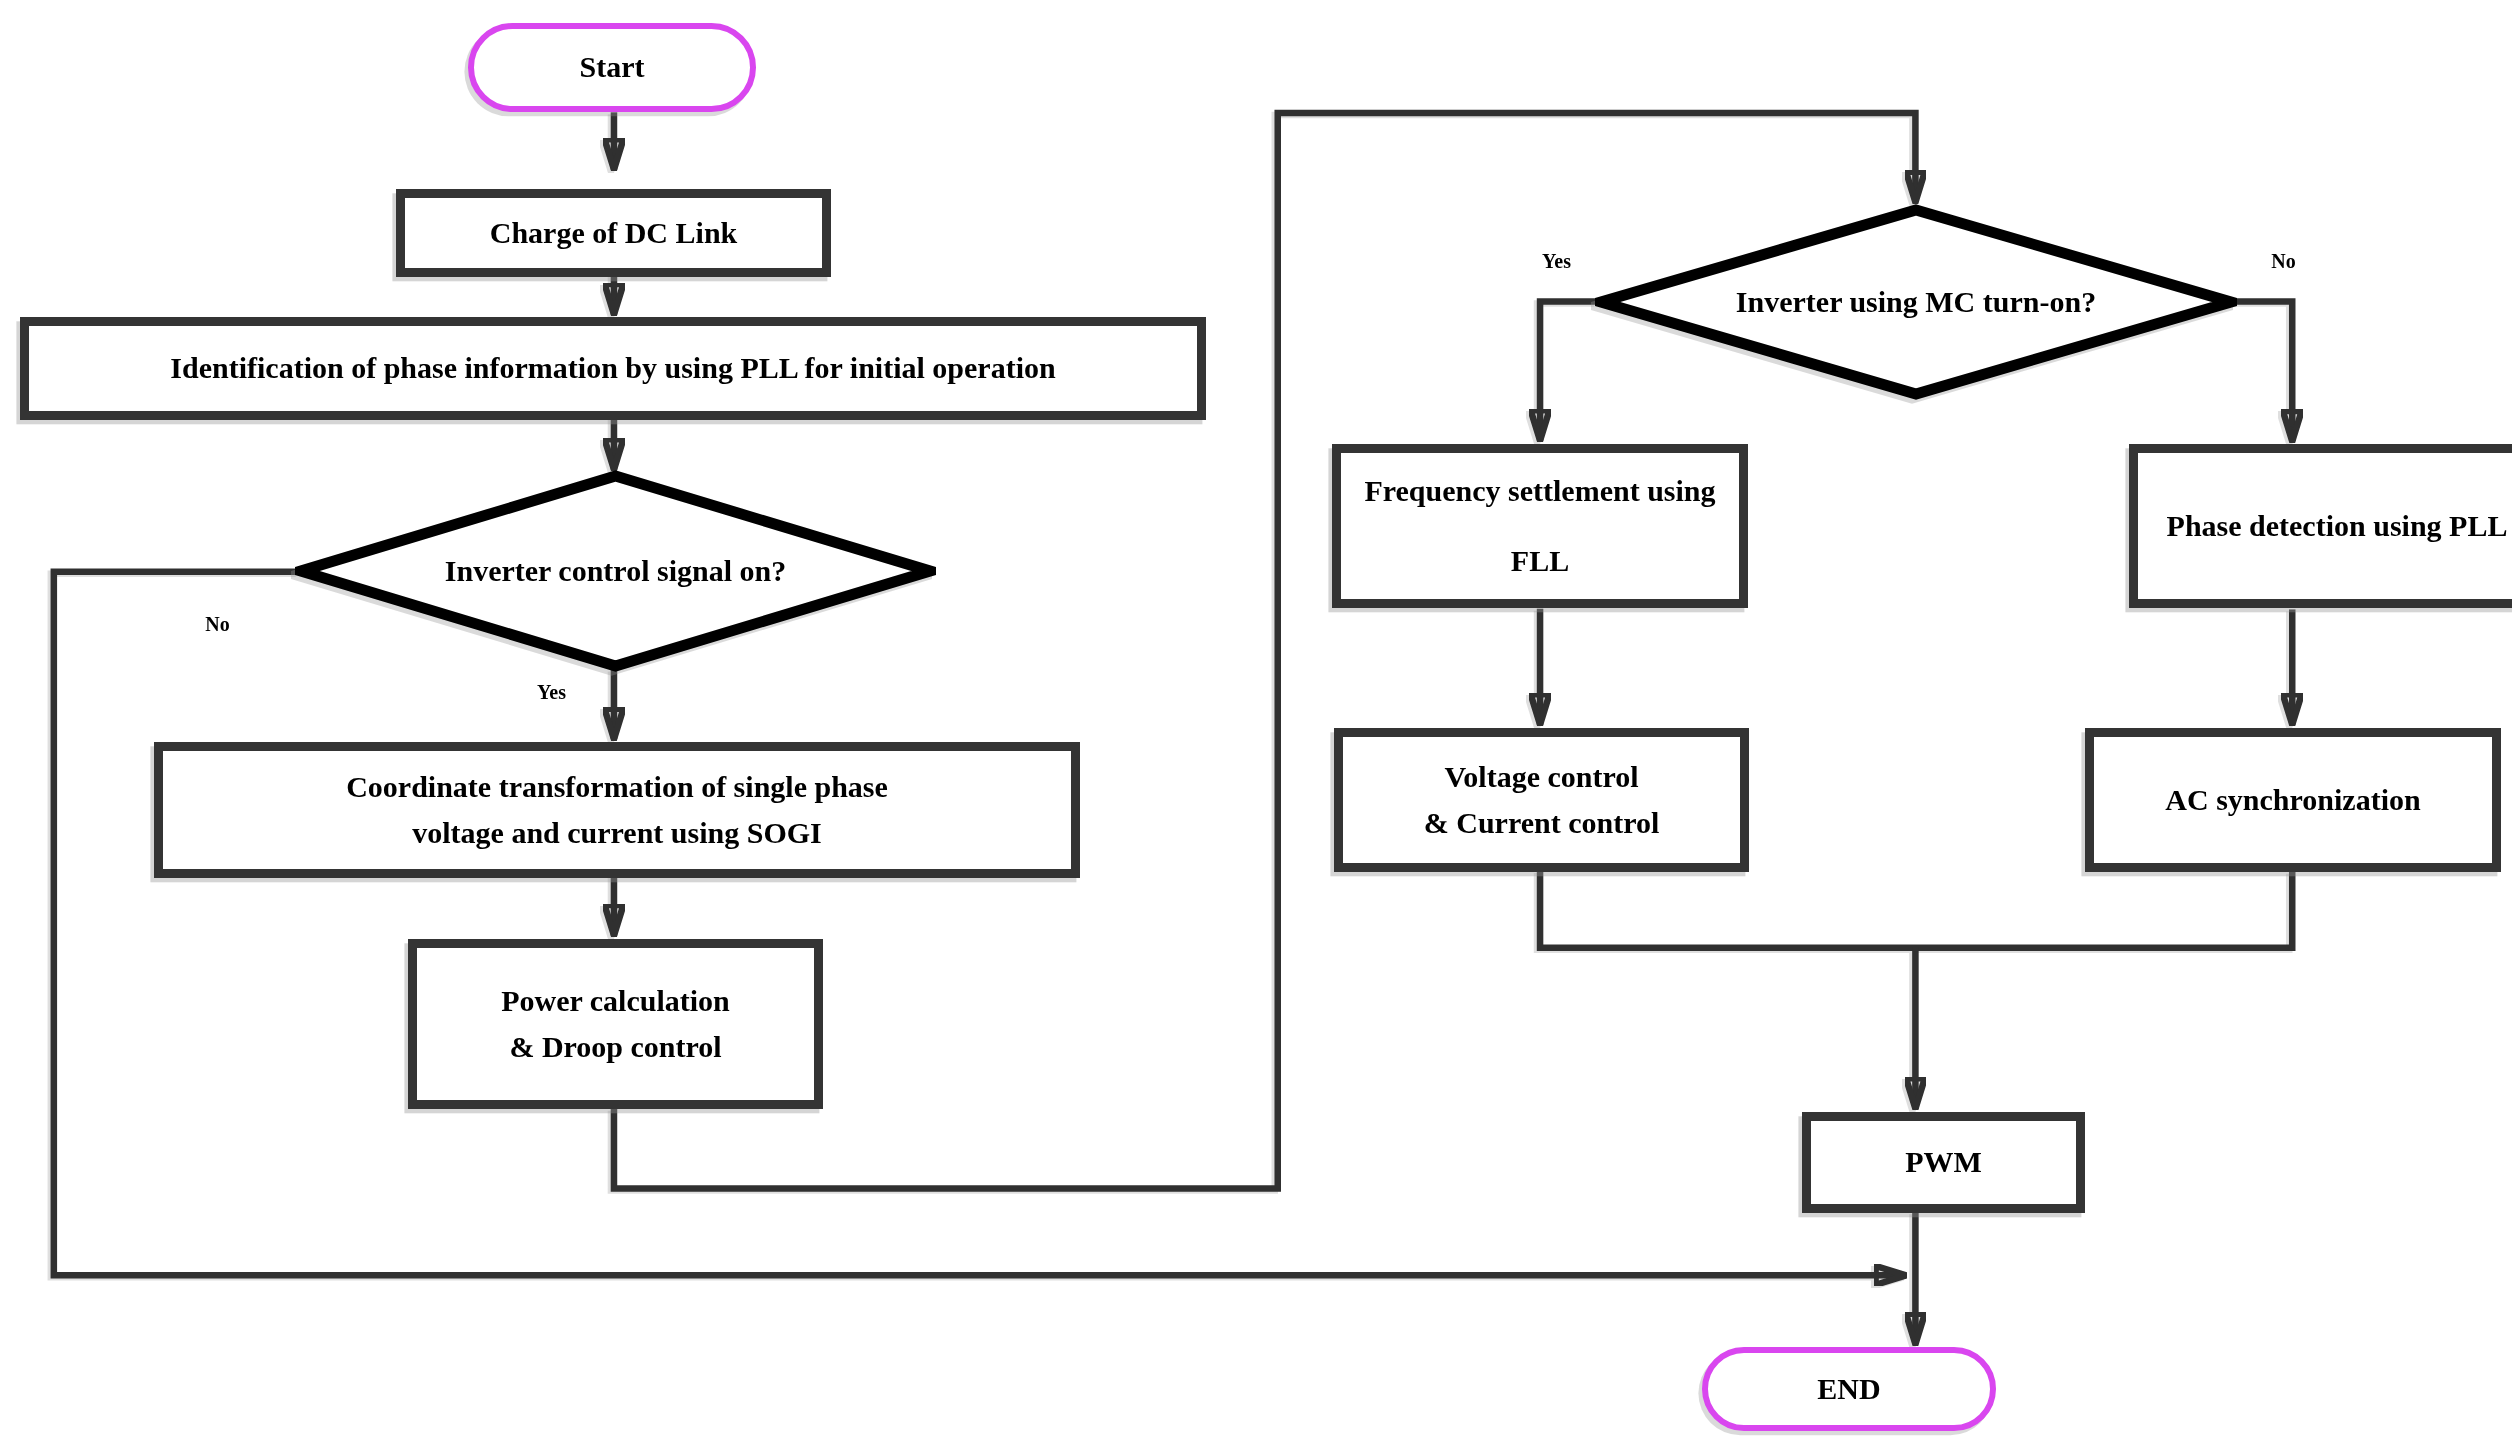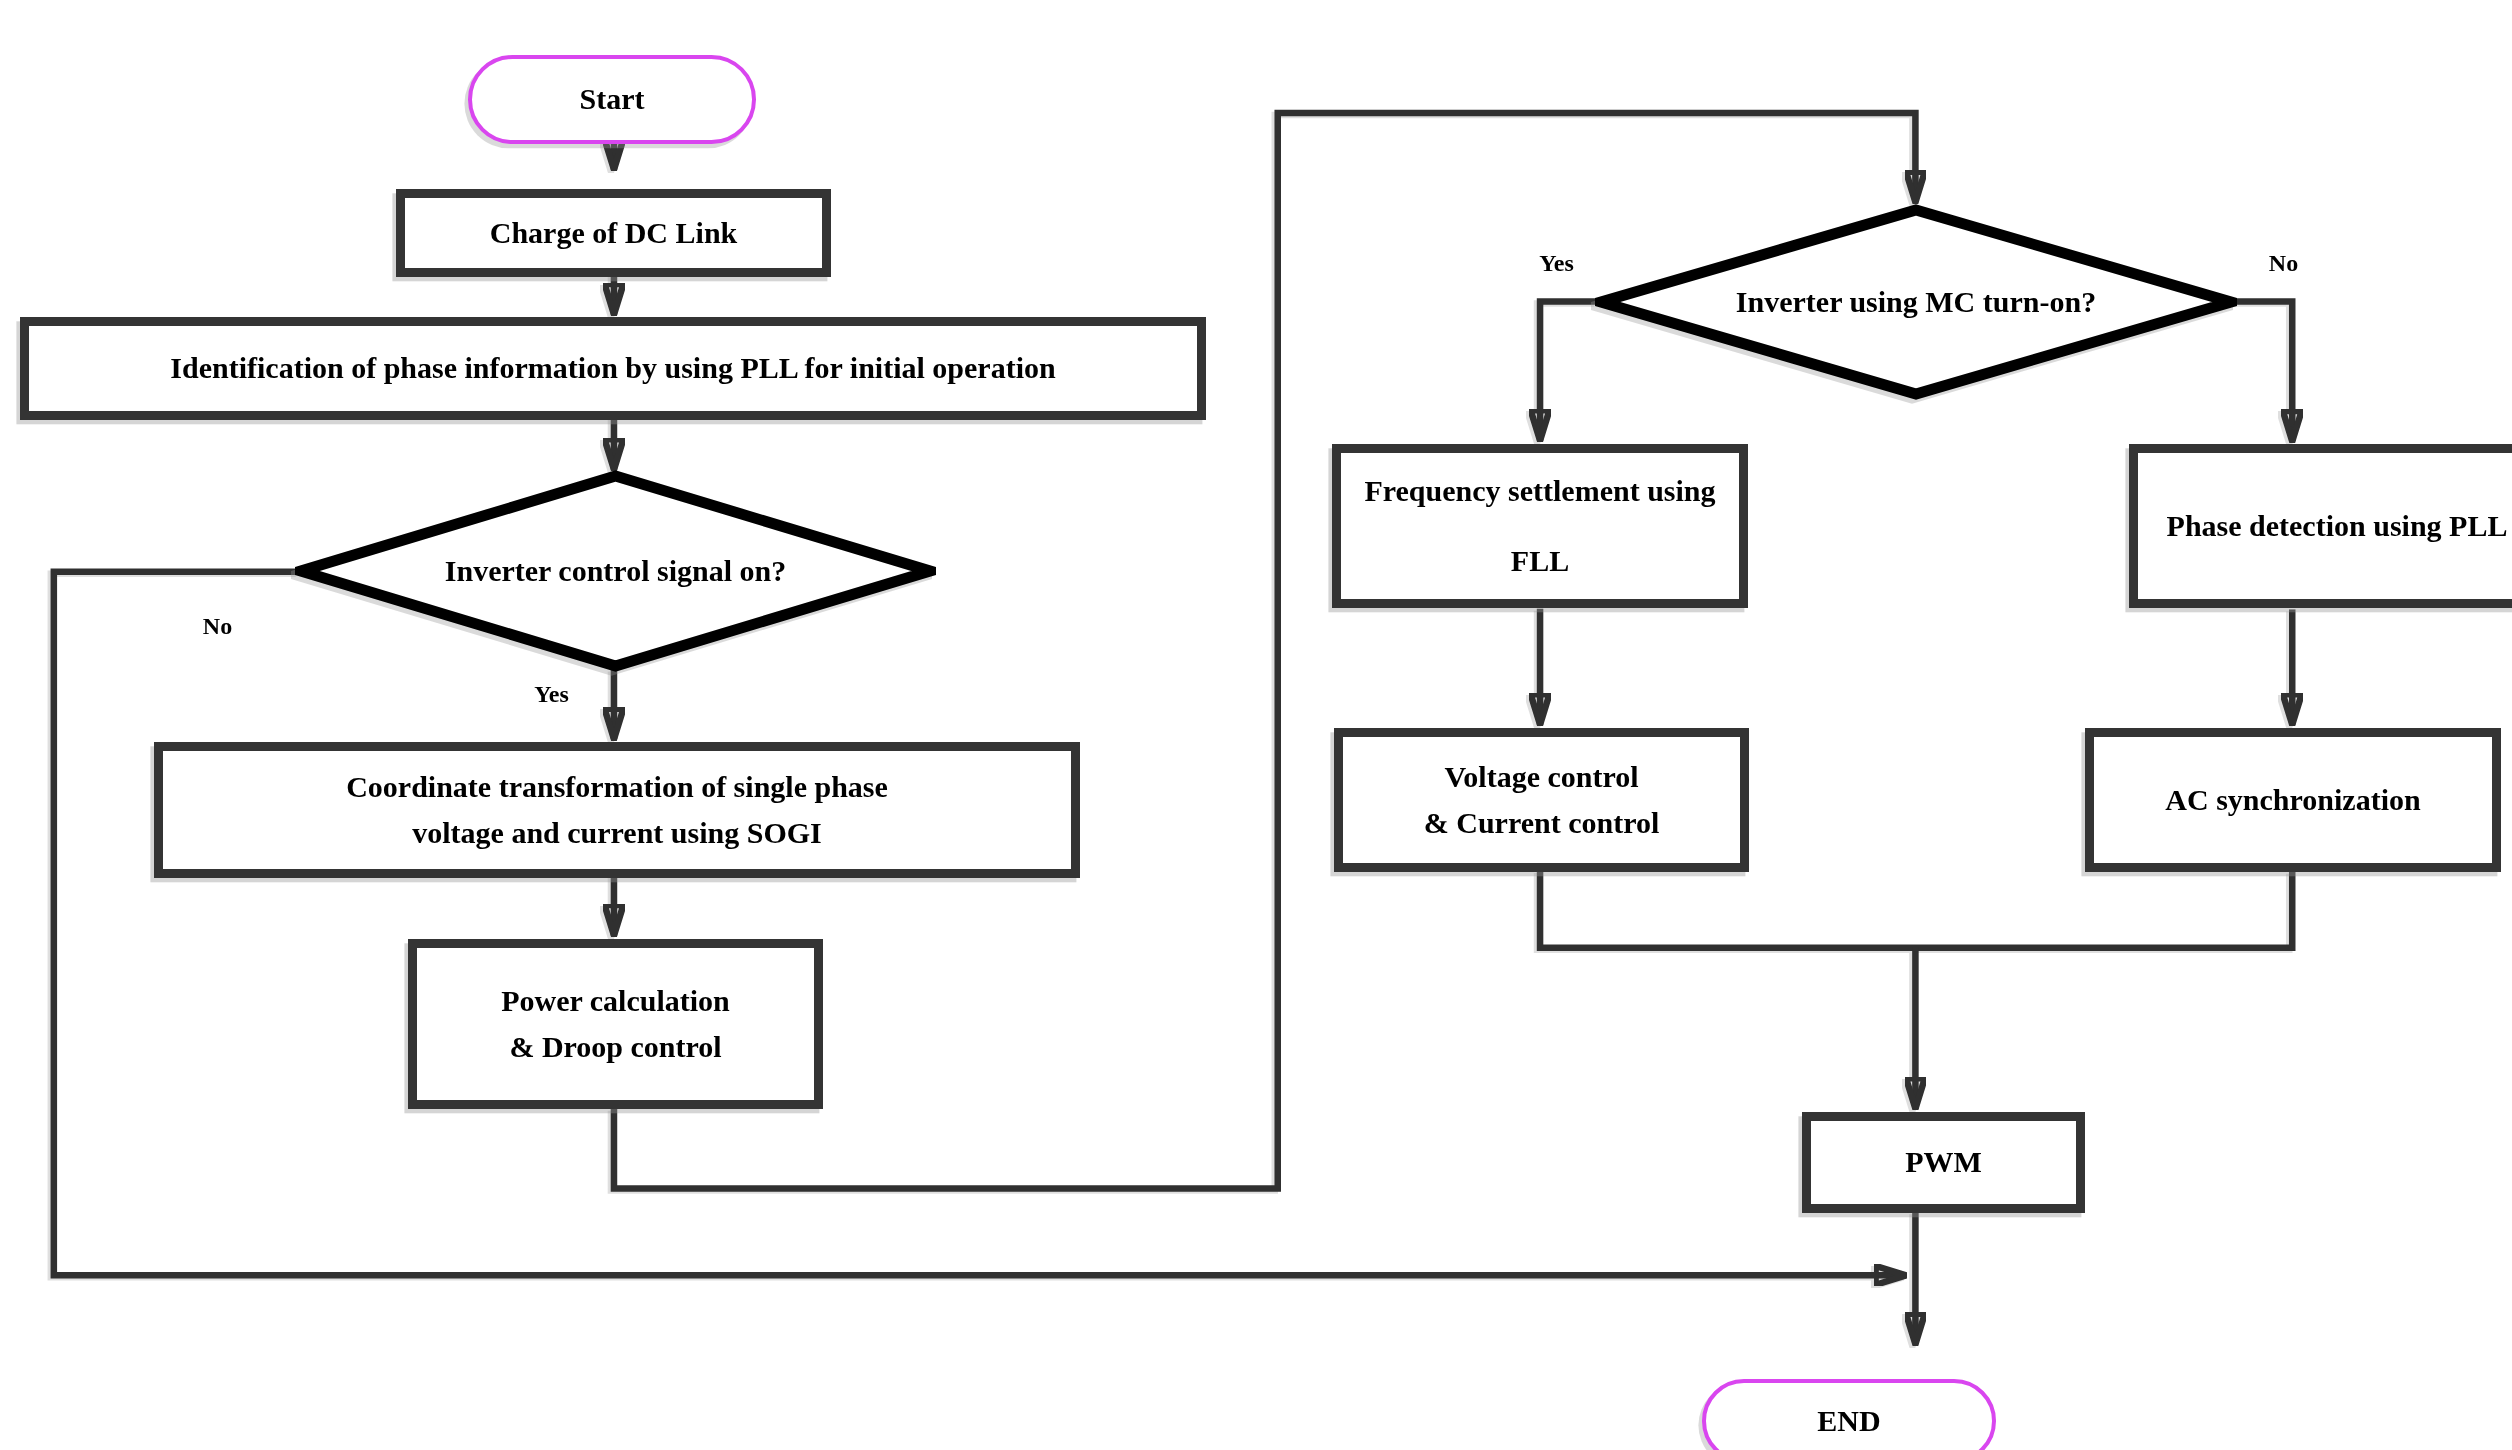--- a/index.html
+++ b/index.html
@@ -33,24 +33,23 @@
     flex-direction: column;
     align-items: center;
     justify-content: center;
     text-align: center;
     font-weight: bold;
     font-size: 30px;
     line-height: 1.55;
     white-space: nowrap;
   }
   .terminal {
-    border: 4px solid #d946ef;
+    border: 6px solid #d946ef;
     border-radius: 51px;
     box-shadow: -3.6px 4.3px 0 rgba(150,150,150,0.35);
-    margin-top: 32px;
   }
   .diamond-wrap {
     position: absolute;
   }
   .diamond-wrap svg {
     display: block;
     filter: drop-shadow(-3.6px 4.3px 0 rgba(150,150,150,0.35));
   }
   .diamond-wrap polygon {
     fill: #ffffff;
@@ -65,21 +64,21 @@
     justify-content: center;
     font-weight: bold;
     font-size: 30px;
     white-space: nowrap;
   }
   .edge-label {
     position: absolute;
     width: 109px;
     text-align: center;
     font-weight: bold;
-    font-size: 24px;
+    font-size: 20px;
     line-height: 1.2;
   }
 </style>
 </head>
 <body>
 
 <div id="canvas">
 
   <svg id="connectors" viewBox="0 0 3466 2001" xmlns="http://www.w3.org/2000/svg">
     <defs>

